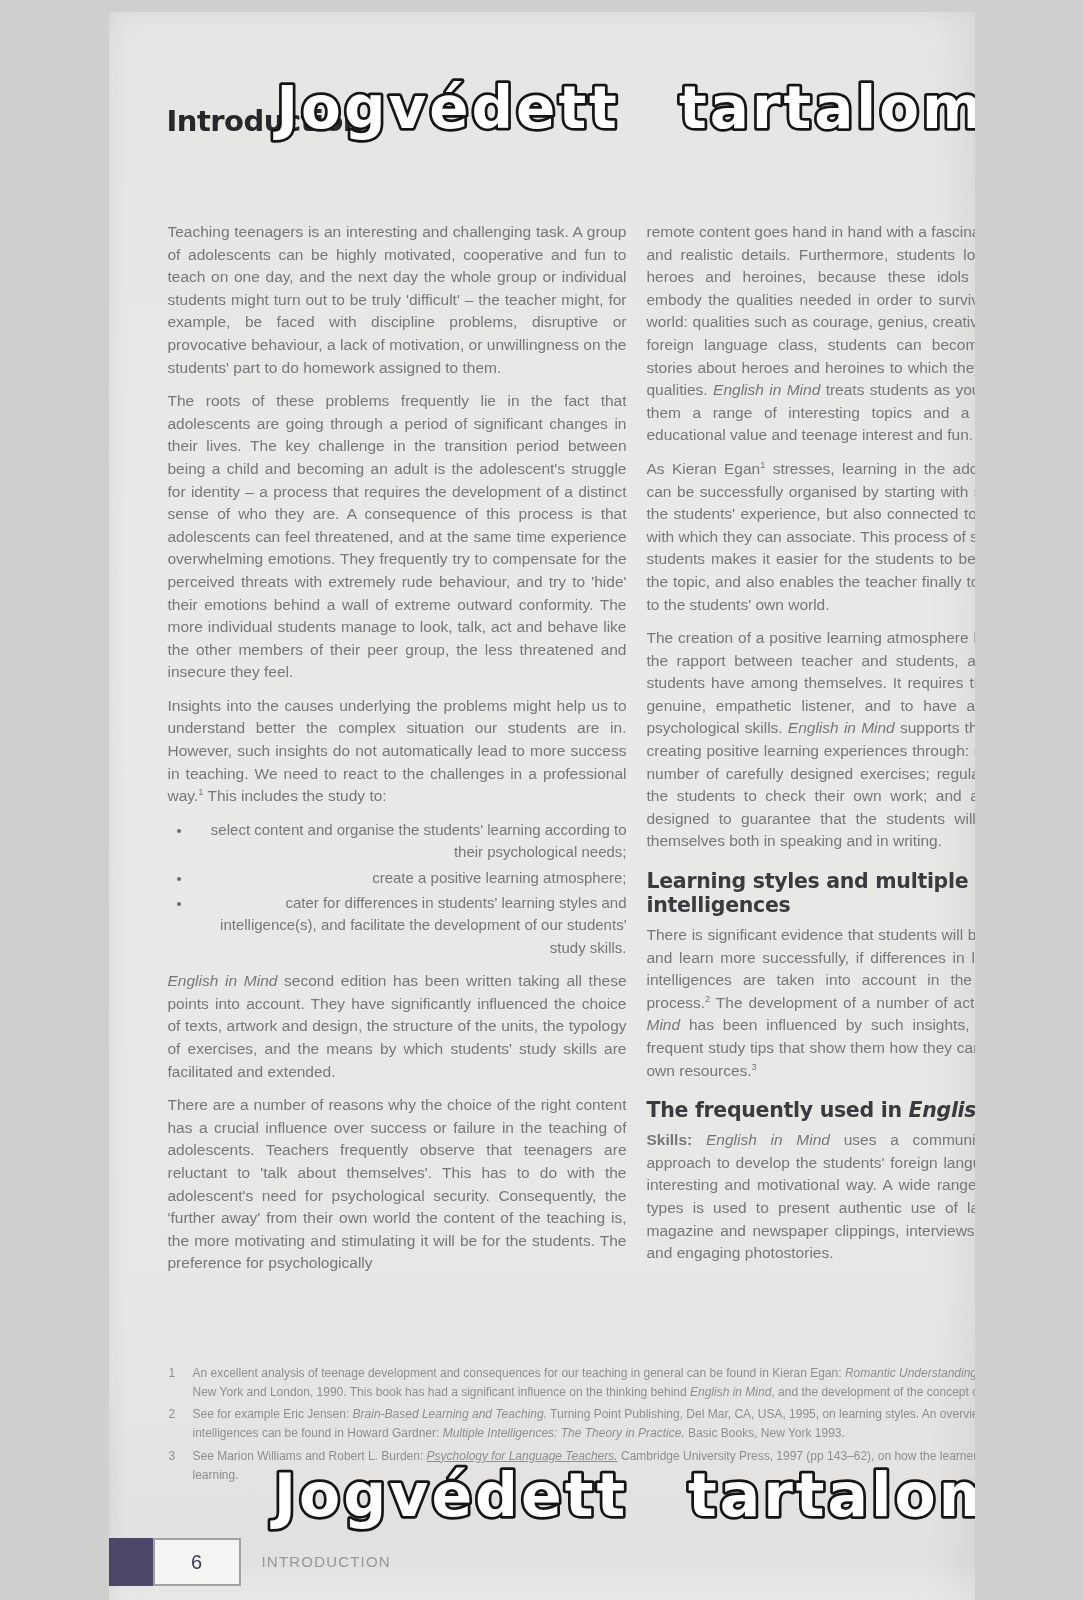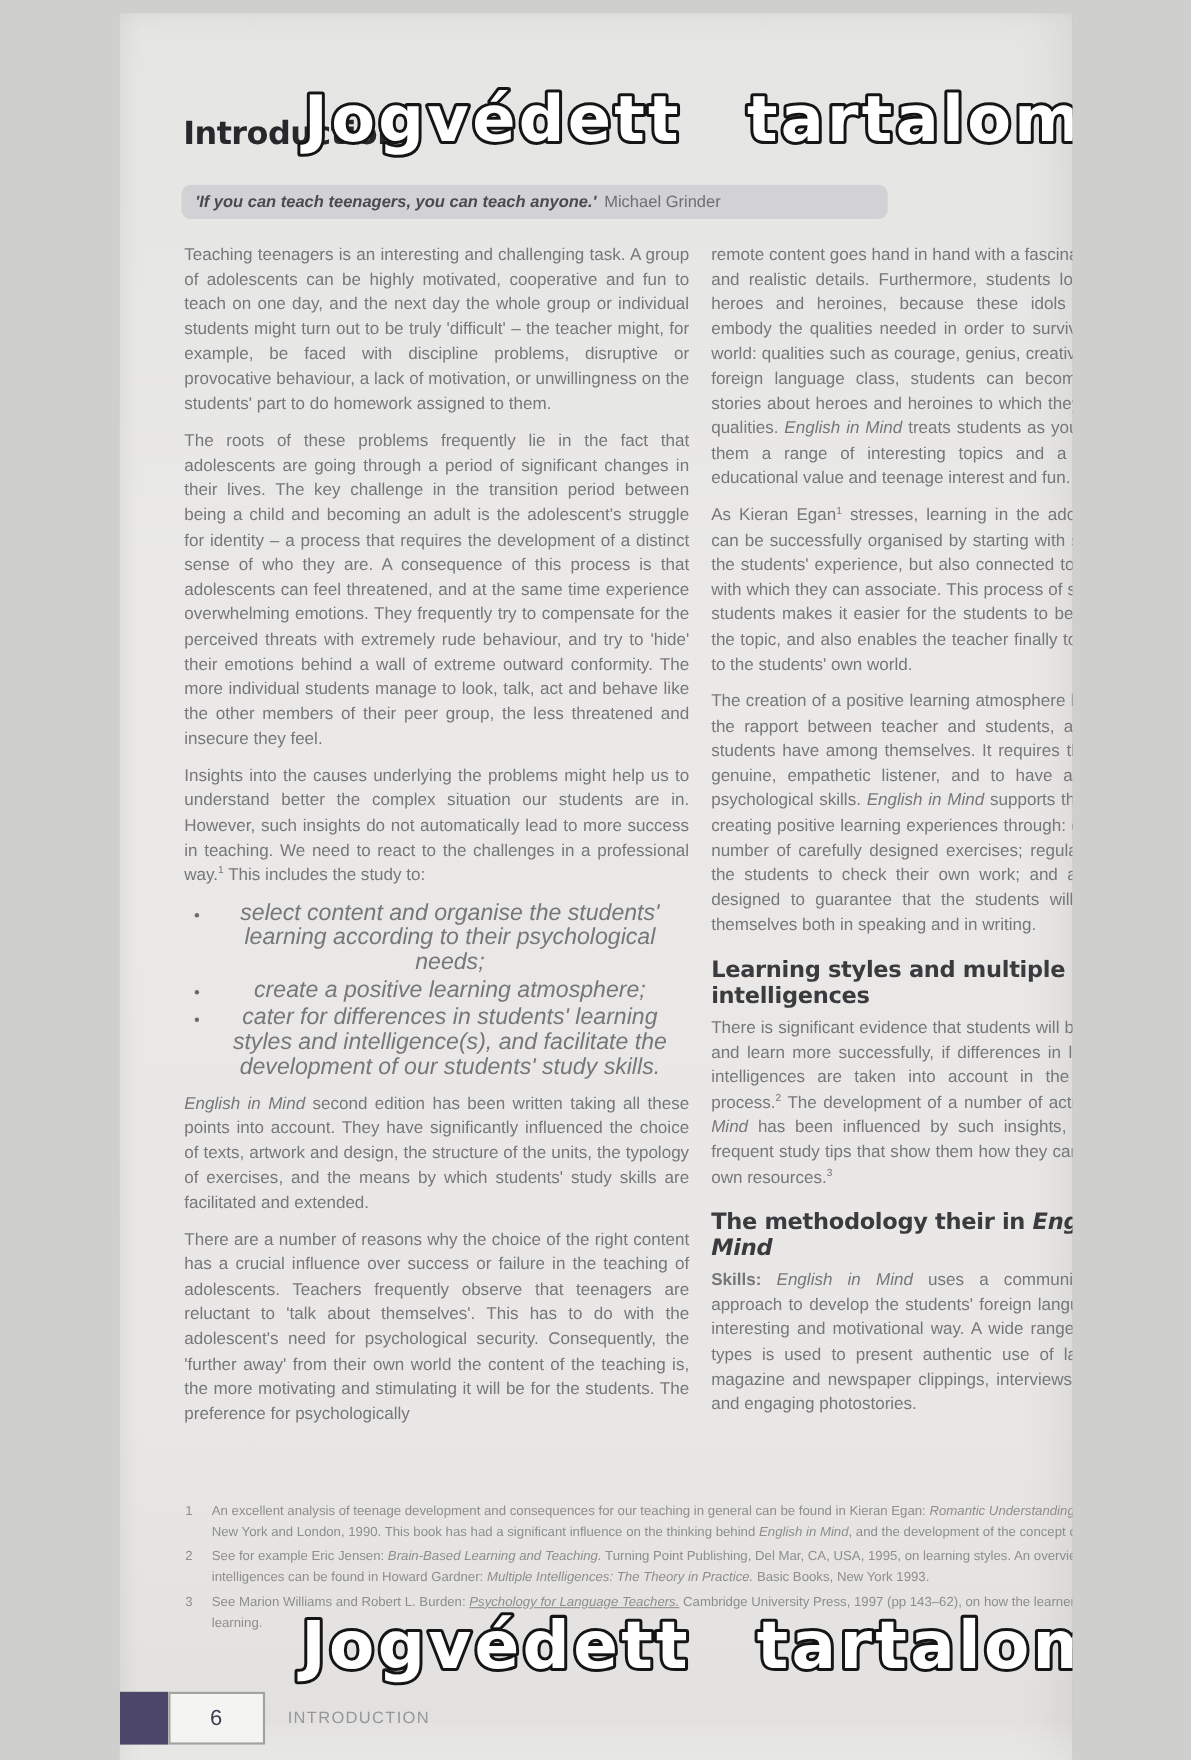--- a/index.html
+++ b/index.html
@@ -28,21 +28,21 @@
   .quote-text { font-style:italic; font-weight:600; color:#4b4b4f; }
   .quote-attr { color:#6f6f72; margin-left:7px; }
   .columns { position:absolute; left:59px; top:209px; width:952px; display:flex; gap:20px; z-index:1; }
   .col { width:459px; }
   .col p { margin:0 0 11px; text-align:justify; font-size:15.5px; line-height:22.6px; color:#77777a; }
   .col h2 {
     margin:16px 0 7px; font-family:"DejaVu Sans", sans-serif; font-weight:700;
     font-size:20.5px; color:#3b3b3f; letter-spacing:-0.3px;
   }
   .col ul { margin:0 0 11px; padding-left:24px; }
-  .col li { font-size:21px; line-height:22.4px; color:#77777a; text-align:center; margin-bottom:3px;font-style:italic; }
+  .col li { font-size:15px; line-height:22.4px; color:#77777a; text-align:right; margin-bottom:3px; }
   .col li::marker { color:#6a6a6d; font-size:13px; }
   sup { font-size:60%; line-height:0; vertical-align:super; }
   .footnotes { position:absolute; left:60px; top:1352px; width:968px; z-index:1; font-size:12px; line-height:1.56; color:#8e8e8e; }
   .footnote { display:flex; gap:11px; margin-bottom:4px; }
   .fn-num { flex:none; width:13px; text-align:left; }
   .fn-text { flex:1; }
   .footer-navy { position:absolute; left:0; top:1526px; width:44px; height:48px; background:#4c4769; z-index:2; }
   .pagenum-box {
     position:absolute; left:44px; top:1526px; width:88px; height:48px; z-index:2; box-sizing:border-box;
     background:#f4f4f2; border:2px solid #a2a2a0; display:flex; align-items:center; justify-content:center;
@@ -54,24 +54,20 @@
 <body>
 
 <div class="page">
 
   <svg class="wm wm-top" width="820" height="112" viewBox="0 0 820 112">
     <text x="410" y="82" text-anchor="middle" font-size="58">Jogvédett tartalom</text>
   </svg>
 
   <h1 class="title">Introduction</h1>
 
-  <div class="quote-bar">
-    <span class="quote-text">'If you can teach teenagers, you can teach anyone.'</span>
-    <span class="quote-attr">Michael Grinder</span>
-  </div>
 
   <div class="columns">
 
     <div class="col">
       <p><span>Teaching teenagers is an interesting and challenging task. A group of adolescents can be highly motivated, cooperative and fun to teach on one day, and the next day the whole group or individual students might turn out to be truly 'difficult' – the teacher might, for example, be faced with discipline problems, disruptive or provocative behaviour, a lack of motivation, or unwillingness on the students' part to do homework assigned to them.</span></p>
       <p><span>The roots of these problems frequently lie in the fact that adolescents are going through a period of significant changes in their lives. The key challenge in the transition period between being a child and becoming an adult is the adolescent's struggle for identity – a process that requires the development of a distinct sense of who they are. A consequence of this process is that adolescents can feel threatened, and at the same time experience overwhelming emotions. They frequently try to compensate for the perceived threats with extremely rude behaviour, and try to 'hide' their emotions behind a wall of extreme outward conformity. The more individual students manage to look, talk, act and behave like the other members of their peer group, the less threatened and insecure they feel.</span></p>
       <p><span>Insights into the causes underlying the problems might help us to understand better the complex situation our students are in. However, such insights do not automatically lead to more success in teaching. We need to react to the challenges in a professional way.</span><sup>1</sup><span> This includes the study to:</span></p>
       <ul>
         <li><span>select content and organise the students' learning according to their psychological needs;</span></li>
         <li><span>create a positive learning atmosphere;</span></li>
@@ -80,21 +76,21 @@
       <p><span style="font-style: italic;">English in Mind</span><span> second edition has been written taking all these points into account. They have significantly influenced the choice of texts, artwork and design, the structure of the units, the typology of exercises, and the means by which students' study skills are facilitated and extended.</span></p>
       <p><span>There are a number of reasons why the choice of the right content has a crucial influence over success or failure in the teaching of adolescents. Teachers frequently observe that teenagers are reluctant to 'talk about themselves'. This has to do with the adolescent's need for psychological security. Consequently, the 'further away' from their own world the content of the teaching is, the more motivating and stimulating it will be for the students. The preference for psychologically</span></p>
     </div>
 
     <div class="col">
       <p><span>remote content goes hand in hand with a fascination with extremes and realistic details. Furthermore, students love identifying with heroes and heroines, because these idols are perceived to embody the qualities needed in order to survive in a threatening world: qualities such as courage, genius, creativity and love. In the foreign language class, students can become fascinated with stories about heroes and heroines to which they can ascribe such qualities. </span><span style="font-style: italic;">English in Mind</span><span> treats students as young adults, offering them a range of interesting topics and a balance between educational value and teenage interest and fun.</span></p>
       <p><span>As Kieran Egan</span><sup>1</sup><span> stresses, learning in the adolescent classroom can be successfully organised by starting with something far from the students' experience, but also connected to it by some quality with which they can associate. This process of starting far from the students makes it easier for the students to become interested in the topic, and also enables the teacher finally to relate the content to the students' own world.</span></p>
       <p><span>The creation of a positive learning atmosphere largely depends on the rapport between teacher and students, and the one which students have among themselves. It requires the teacher to be a genuine, empathetic listener, and to have a number of other psychological skills. </span><span style="font-style: italic;">English in Mind</span><span> supports the teacher's task of creating positive learning experiences through: clear tasks; a large number of carefully designed exercises; regular opportunities for the students to check their own work; and a learning process designed to guarantee that the students will learn to express themselves both in speaking and in writing.</span></p>
       <h2><span>Learning styles and multiple intelligences</span></h2>
       <p><span>There is significant evidence that students will be better motivated, and learn more successfully, if differences in learning styles and intelligences are taken into account in the teaching–learning process.</span><sup>2</sup><span> The development of a number of activities in </span><span style="font-style: italic;">English in Mind</span><span> has been influenced by such insights, and students find frequent study tips that show them how they can better utilise their own resources.</span><sup>3</sup></p>
-      <h2><span>The methodology their in </span><span style="font-style: italic;">English in Mind</span></h2>
+      <h2><span>The frequently used in </span><span style="font-style: italic;">English in Mind</span></h2>
       <p><span style="font-weight: bold;">Skills: </span><span style="font-style: italic;">English in Mind</span><span> uses a communicative, multi-skills approach to develop the students' foreign language abilities in an interesting and motivational way. A wide range of interesting text types is used to present authentic use of language, including magazine and newspaper clippings, interviews, narratives, songs and engaging photostories.</span></p>
     </div>
 
   </div>
 
   <div class="footnotes">
     <div class="footnote">
       <span class="fn-num">1</span>
       <span class="fn-text"><span>An excellent analysis of teenage development and consequences for our teaching in general can be found in Kieran Egan: </span><span style="font-style: italic;">Romantic Understanding.</span><span> Routledge and Kegan Paul, New York and London, 1990. This book has had a significant influence on the thinking behind </span><span style="font-style: italic;">English in Mind</span><span>, and the development of the concept of the course.</span></span>
     </div>

